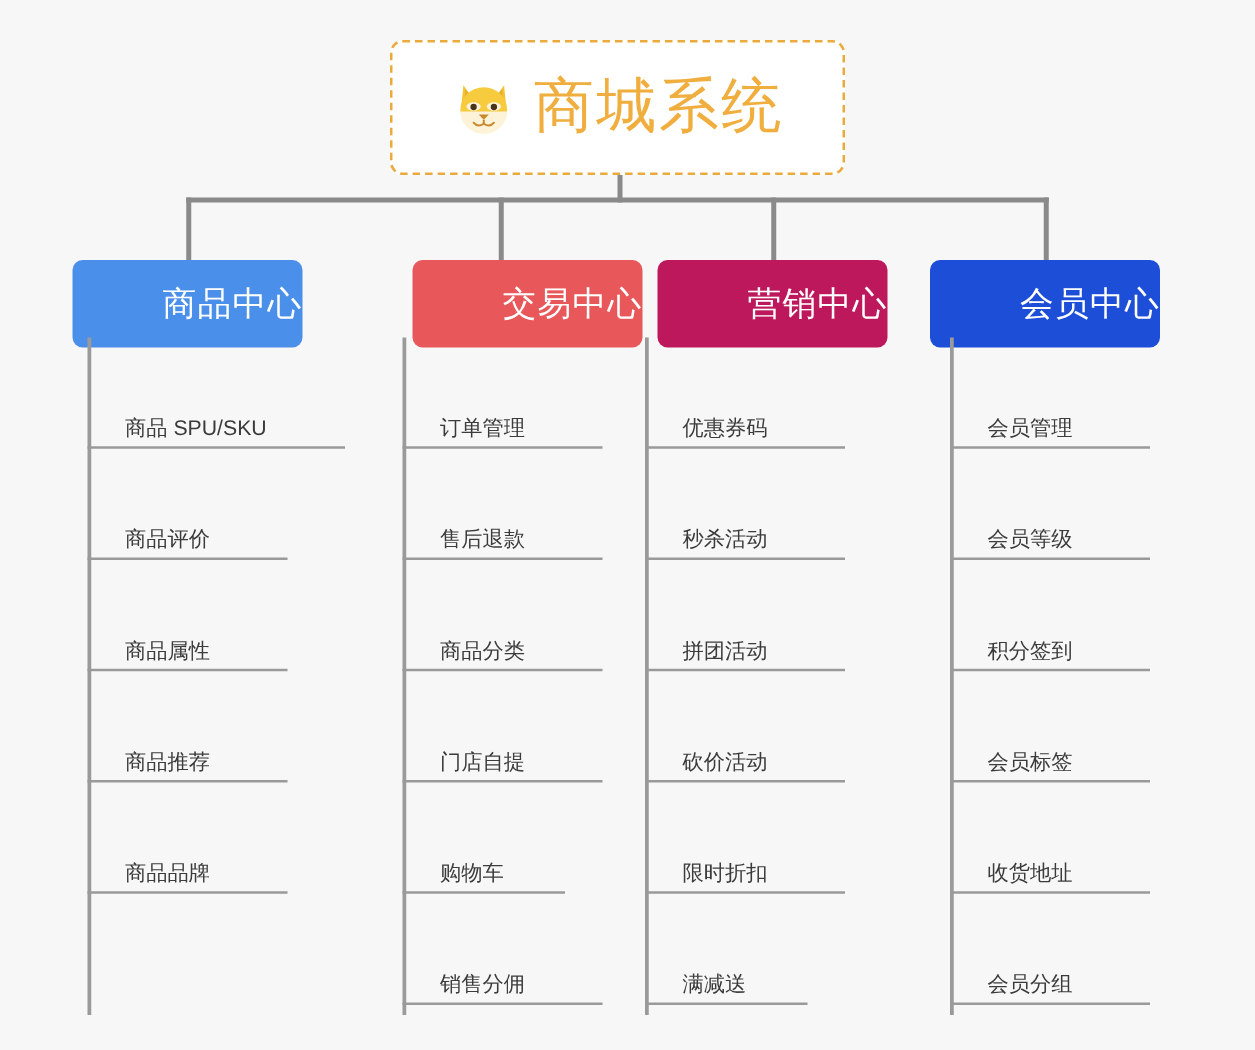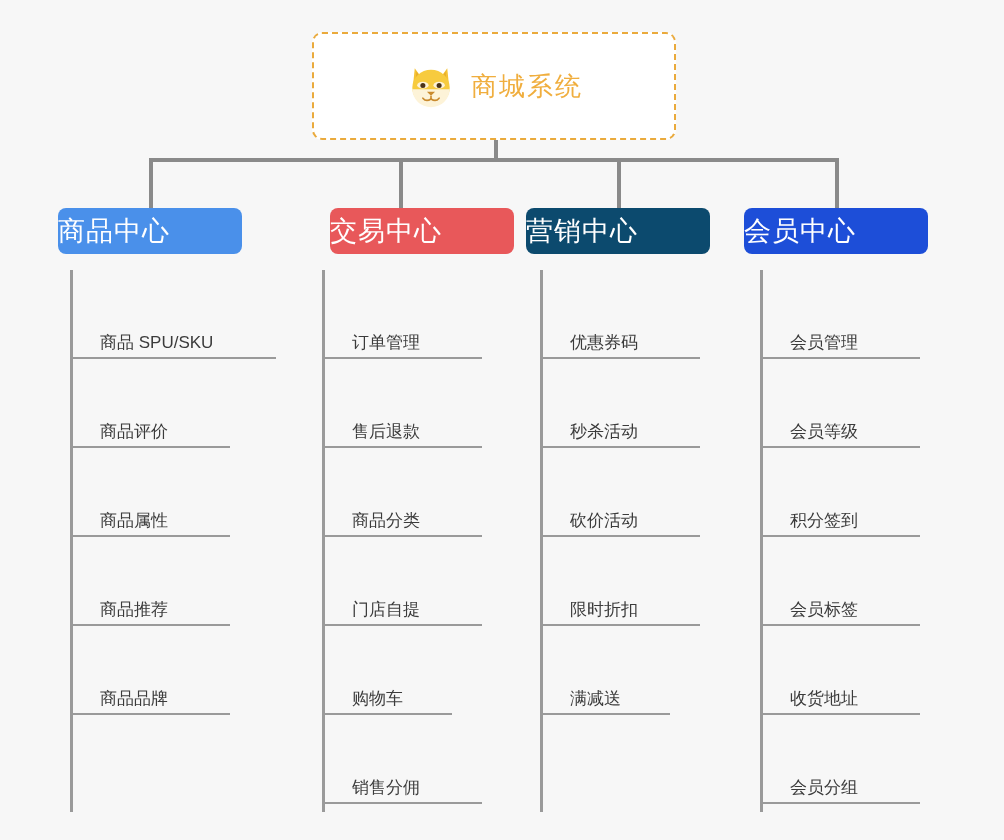--- a/index.html
+++ b/index.html
@@ -38,21 +38,21 @@
     justify-content: center;
     gap: 14px;
   }
   .root-emoji {
     width: 52px;
     height: 52px;
     flex: 0 0 auto;
     display: block;
   }
   .root-title {
-    font-size: 26px;
+    font-size: 48px;
     line-height: 1;
     color: #f0ae3e;
     letter-spacing: 2px;
     white-space: nowrap;
   }
 
   
   .conn {
     position: absolute;
     background: #8a8a8a;
@@ -76,48 +76,48 @@
   }
   .drop-1 { left: 149px; }
   .drop-2 { left: 399px; }
   .drop-3 { left: 617px; }
   .drop-4 { left: 835px; }
 
   
   .cat-box {
     position: absolute;
     top: 208px;
-    height: 46px;
+    height: 70px;
     box-sizing: border-box;
     border-radius: 8px;
     display: flex;
     align-items: center;
-    justify-content: flex-start;
+    justify-content: flex-end;
     color: #ffffff;
     font-size: 27px;
     letter-spacing: 1px;
     white-space: nowrap;
   }
   .cat-1 { left: 58px;  width: 184px; background: #4a90ea; }
   .cat-2 { left: 308px; width: 184px; background: #e8585a; margin-left: 22px; }
-  .cat-3 { left: 526px; width: 184px; background: #0c4a6e; }
+  .cat-3 { left: 526px; width: 184px; background: #be185d; }
   .cat-4 { left: 744px; width: 184px; background: #7ec košt; }
   
   .cat-4 { background: #7ec champagne; }
   .cat-4 { background: #1d4ed8; }
 
   
   .leaf-col {
     position: absolute;
     top: 270px;
     width: 230px;
   }
   .col-1 { left: 70px; }
   .col-2 { left: 322px; }
-  .col-3 { left: 540px; }
+  .col-3 { left: 516px; }
   .col-4 { left: 760px; }
 
   .leaf-spine {
     position: absolute;
     left: 0;
     top: 0;
     width: 3px;
     height: 542px;
     background: #9a9a9a;
   }
@@ -250,20 +250,24 @@
     <div class="leaf-spine"></div>
     <div class="leaf-item">
       <span class="leaf-label">优惠券码</span>
       <span class="leaf-underline u-med"></span>
     </div>
     <div class="leaf-item">
       <span class="leaf-label">秒杀活动</span>
       <span class="leaf-underline u-med"></span>
     </div>
     <div class="leaf-item">
+      <span class="leaf-label">拼团活动</span>
+      <span class="leaf-underline u-med"></span>
+    </div>
+    <div class="leaf-item">
       <span class="leaf-label">砍价活动</span>
       <span class="leaf-underline u-med"></span>
     </div>
     <div class="leaf-item">
       <span class="leaf-label">限时折扣</span>
       <span class="leaf-underline u-med"></span>
     </div>
     <div class="leaf-item">
       <span class="leaf-label">满减送</span>
       <span class="leaf-underline u-narrow"></span>

